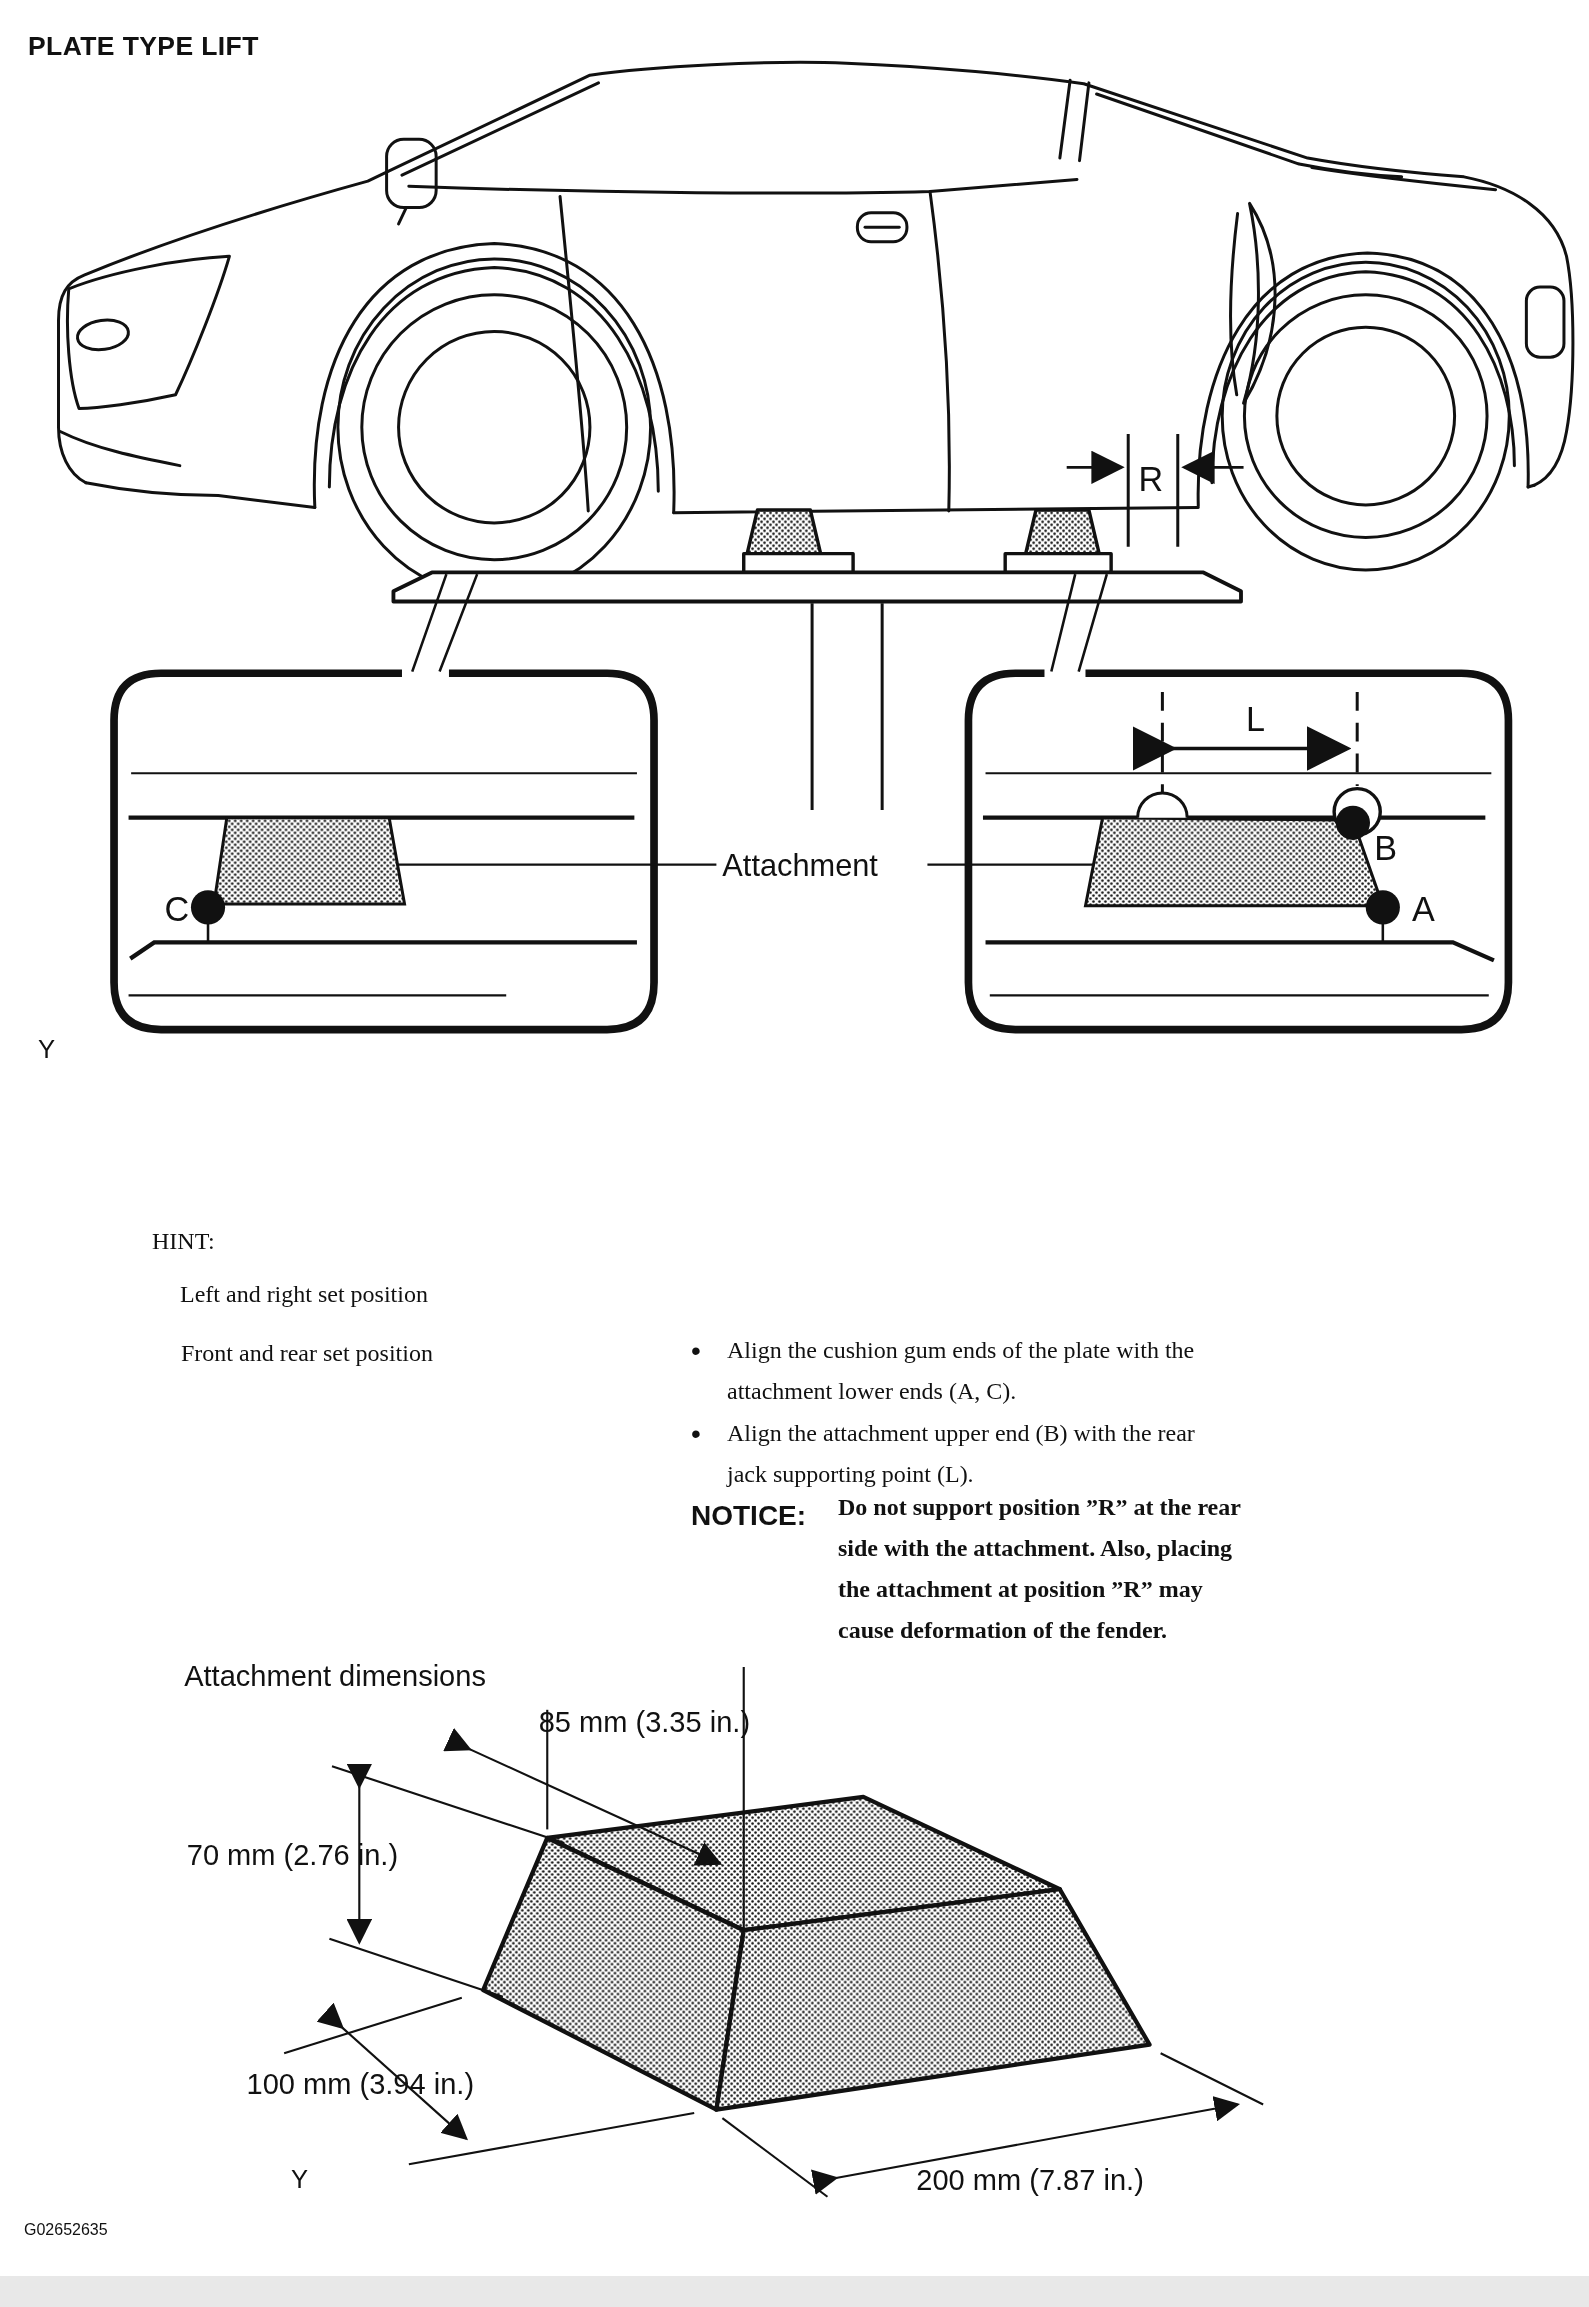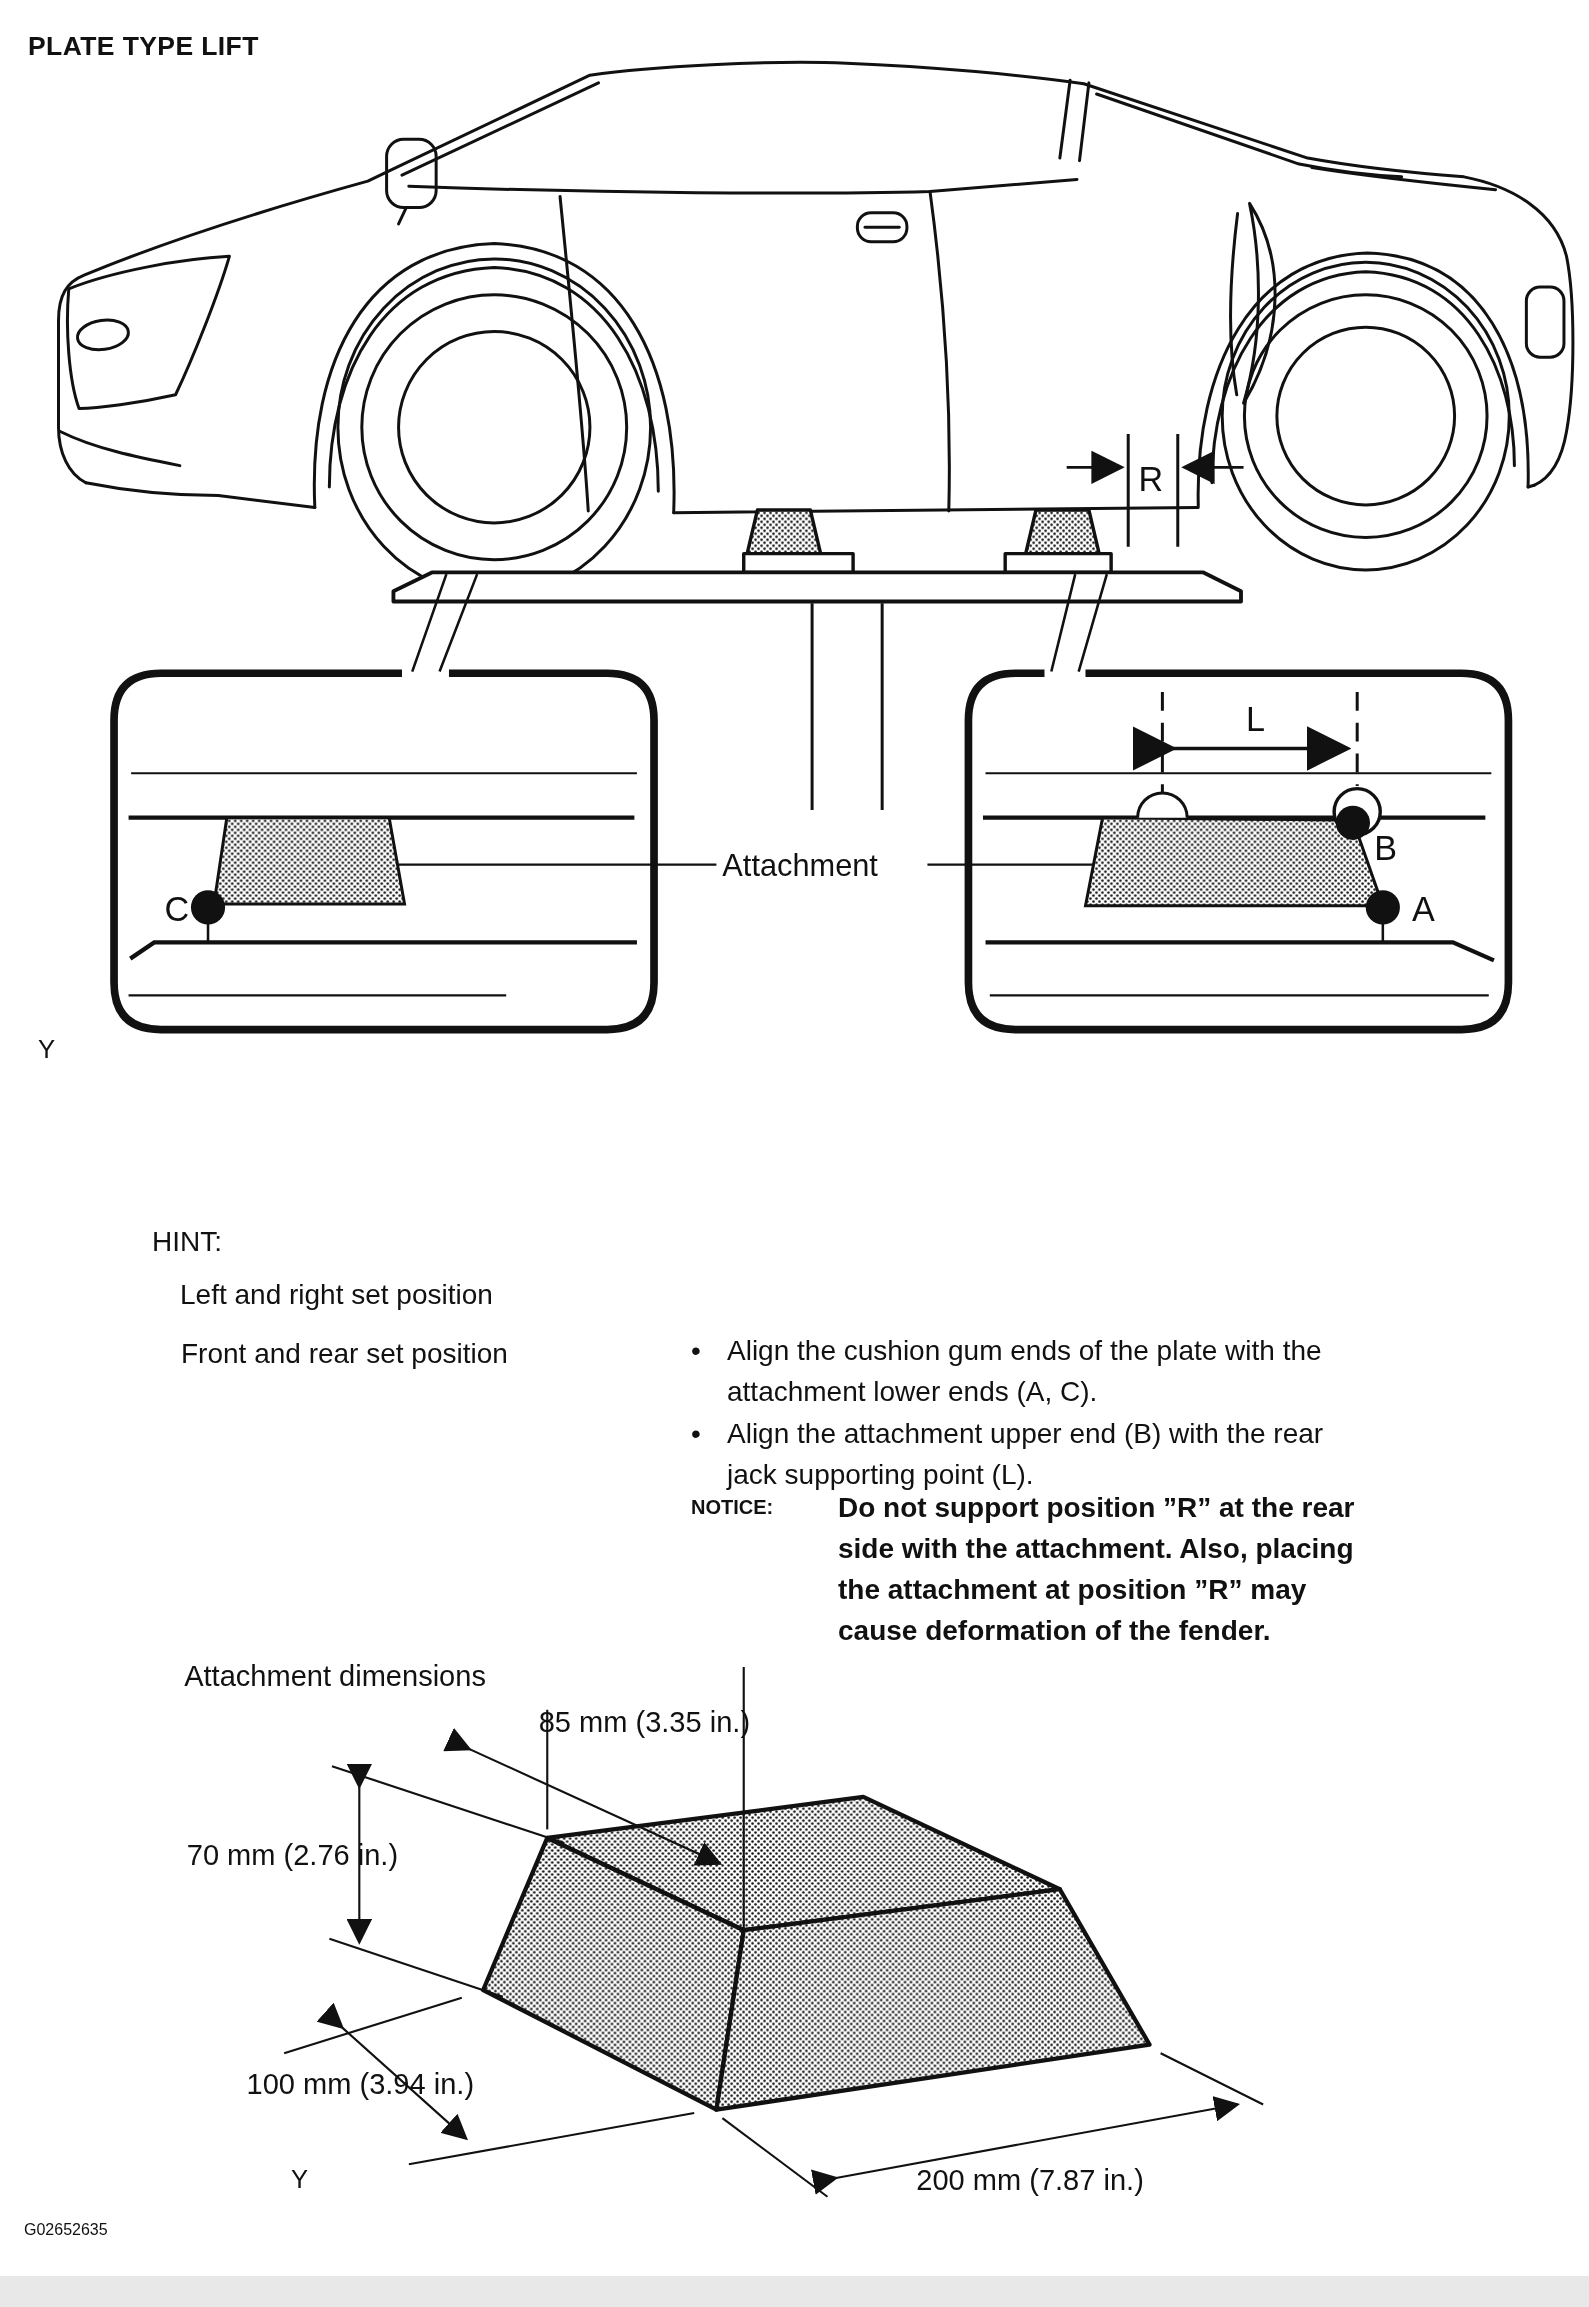--- a/index.html
+++ b/index.html
@@ -7,31 +7,31 @@
         font-family:"Liberation Sans", sans-serif;color:#111;}
   .abs{position:absolute;}
   .title{left:28px;top:31px;font-size:26.5px;font-weight:800;letter-spacing:0.4px;}
   svg{position:absolute;left:0;}
   svg text{font-family:"Liberation Sans", sans-serif;fill:#111;}
   .lbl{font-size:40px;}
   .lbl-small{font-size:30px;}
   .attach-lbl{font-size:36px;}
   .dim-lbl{font-size:34px;}
   .dim-title{font-size:34px;}
-  .txt{font-size:28px;line-height:41px;white-space:pre-line;}
+  .txt{font-size:24px;line-height:41px;white-space:pre-line;font-family:Liberation Serif, serif;}
   .hint-label{left:152px;top:1221px;}
   .row1-left{left:180px;top:1274px;}
   .row1-right{left:703px;top:1274px;}
   .row2-left{left:181px;top:1333px;}
   .bullet{display:flex;}
   .bullet .dot{width:36px;font-size:28px;line-height:41px;}
   .bullet1{left:691px;top:1330px;}
   .bullet2{left:691px;top:1413px;}
   .notice{left:691px;top:1487px;display:flex;font-weight:bold;}
-  .notice .nlabel{width:147px;font-size:20px;line-height:41px;}
+  .notice .nlabel{width:147px;font-size:28px;line-height:41px;margin-top:8px;}
   .footer-code{left:24px;top:2221px;font-size:16px;}
 </style>
 </head>
 <body>
 
 <div class="page">
 
   <div class="abs title">PLATE TYPE LIFT</div>
 
   <svg style="top:0" width="1590" height="1068" viewBox="0 0 1860 1250">

